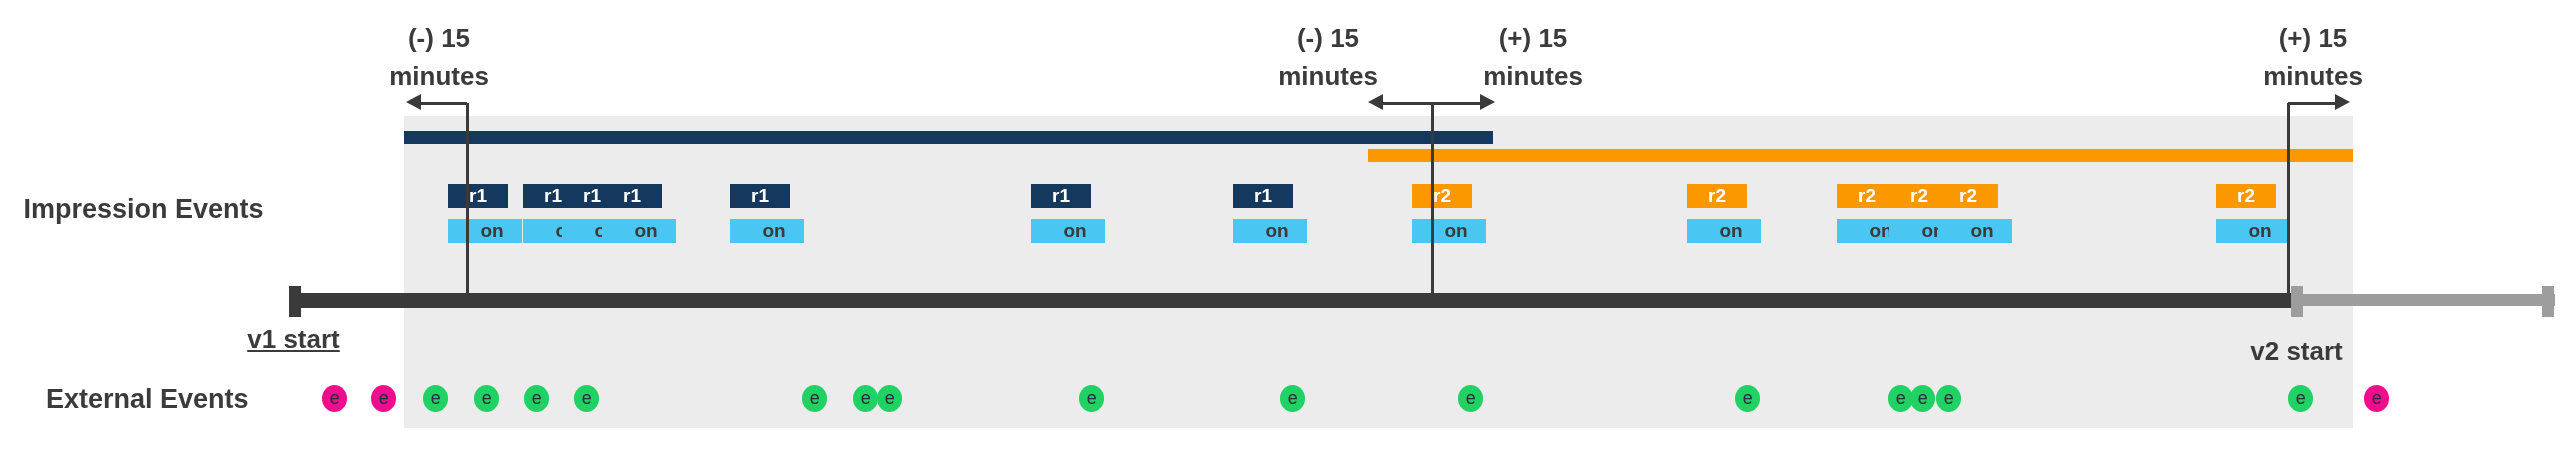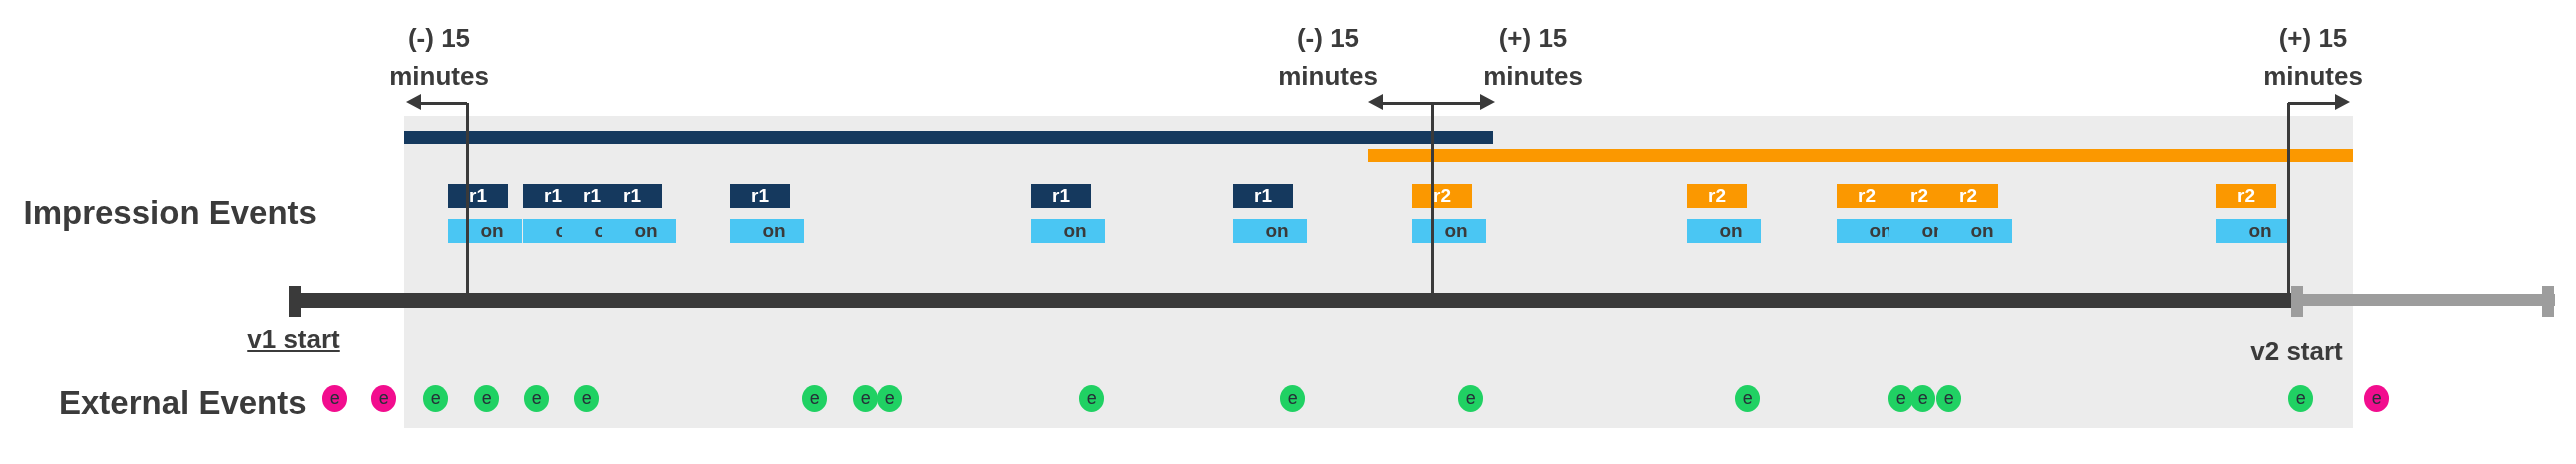--- a/index.html
+++ b/index.html
@@ -6,21 +6,21 @@
   body{
     width:2576px;height:464px;position:relative;overflow:hidden;
     font-family:"Liberation Sans", sans-serif;
   }
   #stage{position:absolute;inset:0;}
   .panel{position:absolute;background:var(--panel);z-index:0;}
   .bar{position:absolute;z-index:1;}
   .tl-bar{position:absolute;z-index:2;}
   .tick{position:absolute;z-index:5;}
   .row-label{
-    position:absolute;color:var(--text);font-size:33px;font-weight:600;
+    position:absolute;color:var(--text);font-size:27px;font-weight:600;
     white-space:nowrap;z-index:6;
   }
   .tl-label{
     position:absolute;color:var(--text);font-size:26px;font-weight:600;
     width:207px;text-align:center;z-index:6;white-space:nowrap;
   }
   .ann-label{
     position:absolute;width:226px;text-align:center;color:var(--text);
     font-size:26px;font-weight:600;line-height:38px;z-index:6;
   }
@@ -47,21 +47,21 @@
   .head-right{border-top:8.5px solid transparent;border-bottom:8.5px solid transparent;border-left:15px solid var(--dark);}
 </style>
 </head>
 <body>
 
 <div id="stage">
   <div class="panel" id="panel" style="left: 404px; top: 116px; width: 1949px; height: 312px;"></div>
 
   <div class="row-label" id="lbl-impressions" style="left:23.5px;top:194px">Impression Events</div>
 
-  <div class="row-label" id="lbl-external" style="left:59px;top:384px">External Events</div>
+  <div class="row-label" id="lbl-external" style="left:46px;top:384px">External Events</div>
 
   <div class="tl-label" id="lbl-v1" style="left: 190px; top: 324px; text-decoration: underline;">v1 start</div>
 
   <div class="tl-label" id="lbl-v2" style="left: 2193px; top: 336px;">v2 start</div>
 <div class="bar" style="left: 404px; top: 131px; width: 1089px; height: 13px; background: rgb(21, 57, 94);"></div>
     <div class="bar" style="left: 1368px; top: 149px; width: 985px; height: 13px; background: rgb(251, 152, 0);"></div>
     <div class="tl-bar" style="left: 289px; top: 293px; width: 2003px; height: 15px; background: rgb(58, 58, 58);"></div>
     <div class="tl-bar" style="left: 2291px; top: 294px; width: 264px; height: 12.2px; background: rgb(157, 157, 157);"></div>
     <div class="tick" style="left: 289px; top: 286px; width: 12.2px; height: 31px; background: rgb(58, 58, 58);"></div>
     <div class="tick" style="left: 2291px; top: 286px; width: 12.2px; height: 31px; background: rgb(157, 157, 157);"></div>

